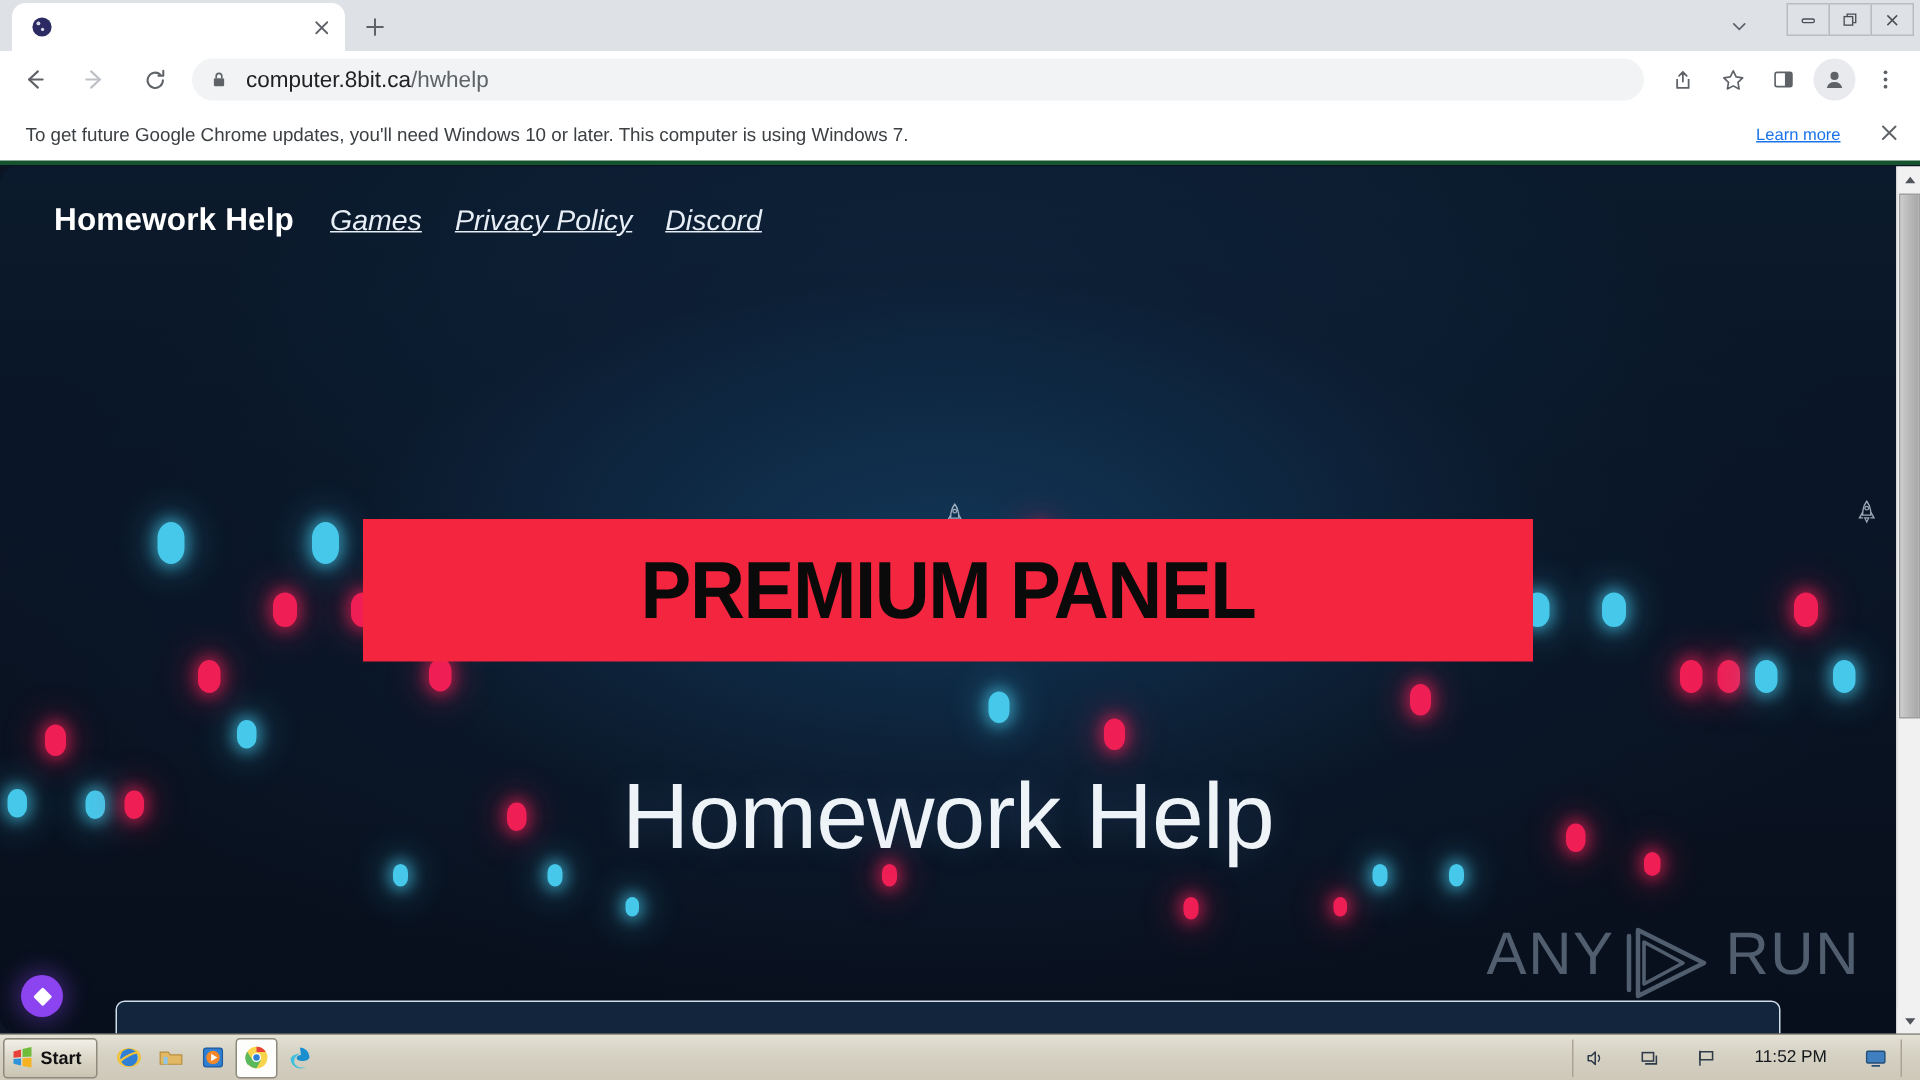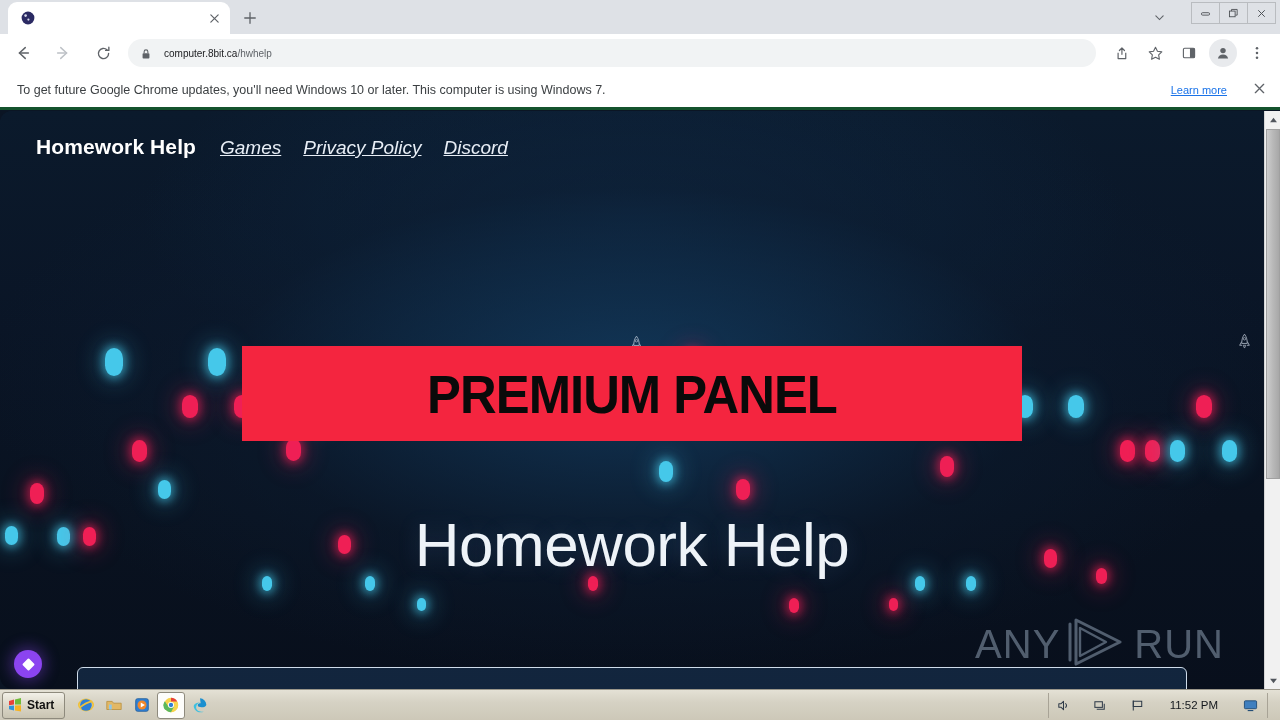--- a/index.html
+++ b/index.html
@@ -46,21 +46,21 @@
     position:absolute;left:0;top:34px;width:1280px;height:38px;background:#fff;
     display:flex;align-items:center;
   }
   .navbtn{width:34px;height:34px;margin-left:6px;display:flex;align-items:center;justify-content:center;color:#5f6368;}
   .navbtn.disabled{color:#bdc1c6;}
   .omnibox{
     flex:1;height:28px;margin:0 8px 0 8px;background:#f1f3f4;border-radius:14px;
     display:flex;align-items:center;padding:0 12px;box-sizing:border-box;
   }
   .lock{width:14px;height:14px;margin-right:10px;flex:0 0 auto;color:#5f6368;}
-  .url{font-size:10px;color:#202124;white-space:nowrap;}
+  .url{font-size:15px;color:#202124;white-space:nowrap;}
   .url .path{color:#5f6368;}
   .toolbar-icons{display:flex;align-items:center;padding-right:6px;}
   .tbicon{width:28px;height:28px;margin:0 3px;display:flex;align-items:center;justify-content:center;color:#5f6368;}
   .tbicon.avatar{background:#e8eaed;border-radius:50%;}
 
   
   .infobar{
     position:absolute;left:0;top:72px;width:1280px;height:38px;background:#fff;
     border-bottom:3px solid #14532d;display:flex;align-items:center;box-sizing:border-box;
   }
@@ -115,21 +115,21 @@
   
   .particle{position:absolute;border-radius:50% / 38%;}
   .p-cy{background:#45c8ea;box-shadow:0 0 9px 3px rgba(69,200,234,.55),0 0 22px 9px rgba(69,200,234,.20);}
   .p-pk{background:#ef1f55;box-shadow:0 0 9px 3px rgba(239,31,85,.55),0 0 22px 9px rgba(239,31,85,.20);}
 
   
   .rocket{position:absolute;color:#cfd9e6;font-size:15px;opacity:.75;}
 
   
   .anyrun{
-    position:absolute;right:40px;top:503px;display:flex;align-items:center;
+    position:absolute;right:24px;top:503px;display:flex;align-items:flex-start;
     color:#7e8ea1;opacity:.62;margin-left:14px;
   }
   .anyrun .ar-txt{font-size:40px;letter-spacing:1px;font-weight:400;}
   .anyrun .ar-logo{margin:0 6px;}
 
   
   .badge{
     position:absolute;left:14px;top:539px;width:28px;height:28px;border-radius:50%;
     background:#8b44f0;display:flex;align-items:center;justify-content:center;
     box-shadow:0 0 14px 4px rgba(139,68,240,.35);

